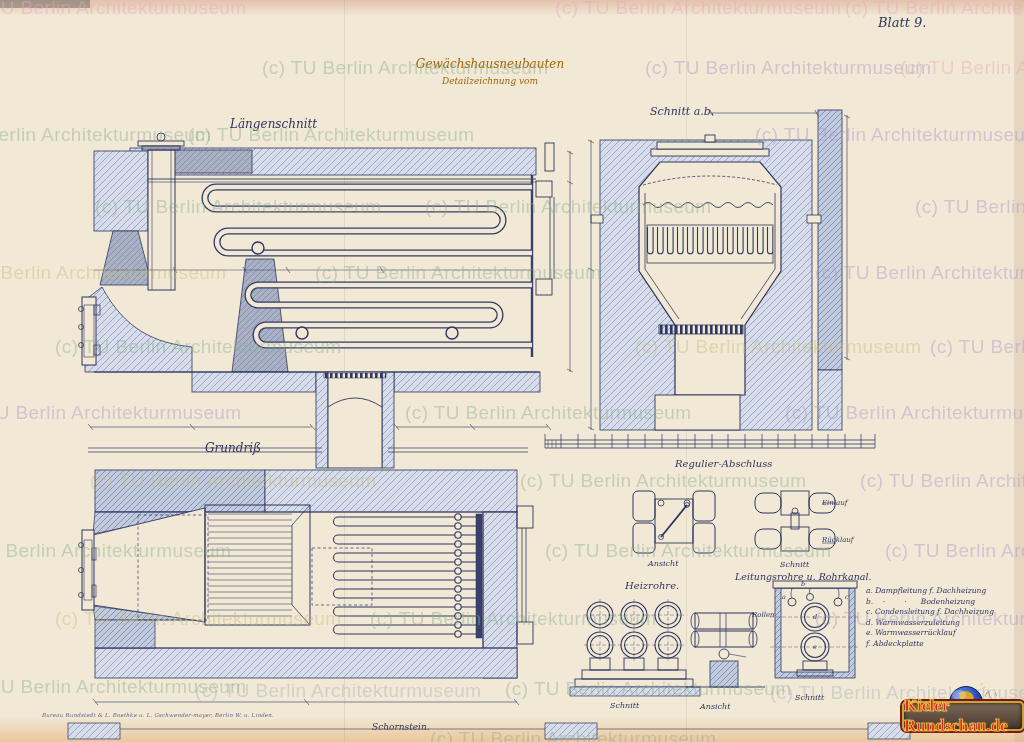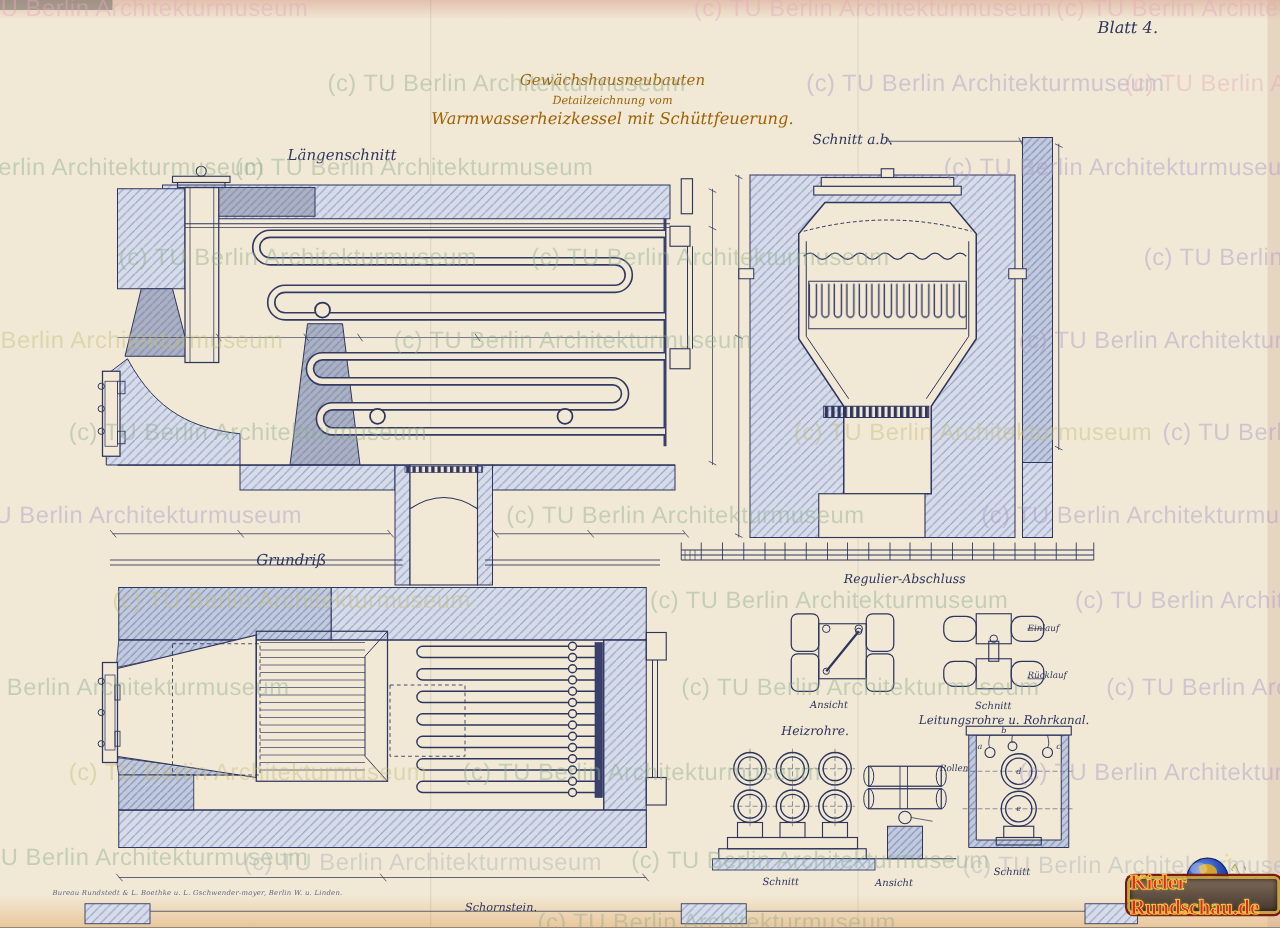--- a/index.html
+++ b/index.html
@@ -72,23 +72,22 @@
   <div class="shade" style="left:0;top:0;width:1024px;height:16px;background:linear-gradient(180deg,rgba(215,160,140,.55),rgba(215,160,140,0));"></div>
   <div class="shade" style="left:0;top:0;width:90px;height:8px;background:rgba(110,105,100,.55);"></div>
   <div class="shade" style="left:0;top:716px;width:1024px;height:26px;background:linear-gradient(0deg,rgba(230,175,115,.6),rgba(230,175,115,0));"></div>
   <div class="shade" style="right:0;top:0;width:10px;height:742px;background:rgba(205,170,145,.3);"></div>
   <div class="shade" style="left:344px;top:0;width:1px;height:742px;background:rgba(160,150,130,.22);"></div>
   <div class="shade" style="left:686px;top:0;width:1px;height:742px;background:rgba(160,150,130,.18);"></div>
 
   <div id="title-block">
     <div class="t1">Gewächshausneubauten</div>
     <div class="t4">Detailzeichnung vom</div>
-    <div class="t5">Warmwasserheizkessel mit Schüttfeuerung.</div>
   </div>
-  <div class="lbl" style="left:878px;top:16px;font-size:13px;">Blatt 4.</div>
+  <div class="lbl" style="left:878px;top:16px;font-size:13px;">Blatt 9.</div>
 
   <div class="lbl" style="left:230px;top:118px;font-size:12px;">Längenschnitt</div>
   <svg style="left:80px;top:135px;z-index:2" width="500" height="335" viewBox="0 0 500 335">
     <g stroke="#2e355e">
       <rect x="50" y="13" width="406" height="27" fill="url(#hatchA)" stroke-width=".8"></rect>
       <rect x="94" y="15" width="78" height="23" fill="url(#hatchC)" stroke-width=".8"></rect>
       <rect x="14" y="16" width="54" height="80" fill="url(#hatchA)" stroke-width=".8"></rect>
       <polygon points="33,96 58,96 72,150 20,150" fill="url(#hatchC)" stroke-width=".8"></polygon>
       <path d="M5,165 L22,152 C45,195 75,208 112,212 L112,237 L5,237 Z" fill="url(#hatchA)" stroke-width=".8"></path>
       <polygon points="166,124 194,124 208,237 152,237" fill="url(#hatchC)" stroke-width=".8"></polygon>
@@ -366,20 +365,28 @@
       <g font-family="DejaVu Serif,serif" font-style="italic" font-size="6.5" fill="#2e355e" stroke="none">
         <text x="212" y="144">a</text>
         <text x="231" y="131">b</text>
         <text x="275" y="144">c</text>
         <text x="243" y="164">d</text>
         <text x="243" y="194">e</text>
       </g>
     </g>
   </svg>
 
+  <div id="legend">
+    <div>a. Dampfleitung f. Dachheizung</div>
+    <div>b.    ·        ·      Bodenheizung</div>
+    <div>c. Condensleitung f. Dachheizung</div>
+    <div>d. Warmwasserzuleitung</div>
+    <div>e. Warmwasserrücklauf</div>
+    <div>f. Abdeckplatte</div>
+  </div>
 
   <div class="lbl" style="left:372px;top:723px;font-size:9px;">Schornstein.</div>
   <div id="signature">Bureau Rundstedt &amp; L. Boethke u. L. Gschwender-mayer, Berlin W. u. Linden.</div>
   <svg style="left:30px;top:705px;z-index:2" width="950" height="37" viewBox="0 0 950 37">
     <g stroke="#2e355e" fill="none">
       <line x1="90" y1="24" x2="850" y2="24" stroke-width=".6"></line>
       <rect x="38" y="18" width="52" height="16" fill="url(#hatchA)" stroke-width=".7"></rect>
       <rect x="515" y="18" width="52" height="16" fill="url(#hatchA)" stroke-width=".7"></rect>
       <rect x="838" y="18" width="42" height="16" fill="url(#hatchA)" stroke-width=".7"></rect>
     </g>

